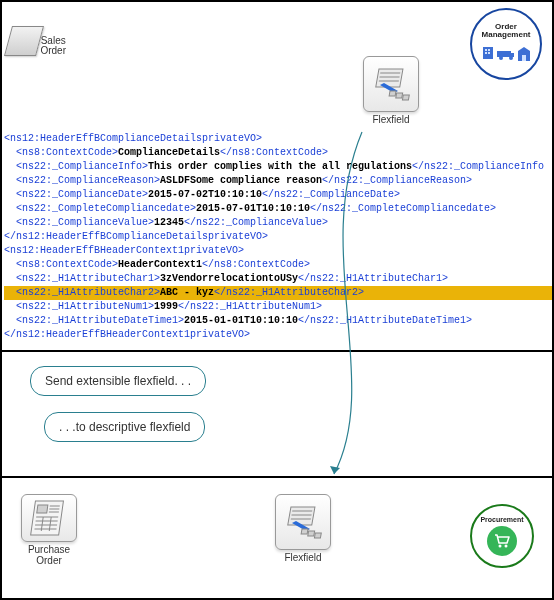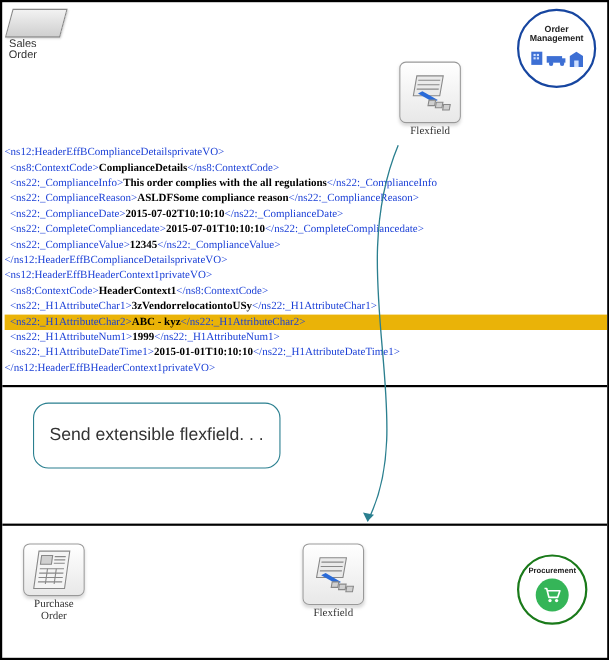--- a/index.html
+++ b/index.html
@@ -43,32 +43,31 @@
     display: flex;
     align-items: center;
     justify-content: center;
   }
   .icon-box .icon-label {
     font-size: 10px;
     text-align: center;
     line-height: 1.1;
     margin-top: 2px;
     color: #333;
-    font-family: Liberation Serif, serif;
   }
   
   .sales-order {
     position: absolute;
     left: 6px;
     top: 6px;
     width: 58px;
     height: 48px;
     display: flex;
-    flex-direction: column;
-    align-items: flex-start;
+    flex-direction: row;
+    align-items: flex-end;
   }
   .sales-order .pgram {
     width: 50px;
     height: 30px;
     background: linear-gradient(#f2f2f2, #cfcfcf);
     transform: skewX(-15deg);
     border: 1px solid #888;
     box-shadow: 1px 1px 2px rgba(0,0,0,0.2);
   }
   .sales-order .label {
@@ -135,41 +134,41 @@
     display: flex;
     align-items: center;
     justify-content: center;
   }
   
   .xml-block {
     position: absolute;
     left: 2px;
     top: 130px;
     width: 548px;
-    font-family: Liberation Serif, serif;
+    font-family: Liberation Mono, monospace;
     font-size: 10px;
     line-height: 14px;
     white-space: pre;
     overflow: hidden;
   }
   .xml-line { display: block; }
   .tag { color: #1a3fd6; }
   .txt { color: #000; font-weight: bold; }
   .hl {
     background: #eab308;
     display: inline-block;
     width: 100%;
   }
   
   .callout {
     position: absolute;
     border: 1px solid #2a7f8f;
     border-radius: 14px;
-    padding: 20px 14px;
-    font-size: 16px;
+    padding: 7px 14px;
+    font-size: 12px;
     color: #333;
     background: #fff;
   }
   
   .arrow-svg {
     position: absolute;
     left: 0;
     top: 0;
     pointer-events: none;
   }
@@ -221,20 +220,21 @@
         <rect x="40" y="12" width="4" height="6" fill="#cfe0ff"></rect>
       </svg>
     </div>
   </div>
 
   <div class="xml-block" id="xml-block"><span class="xml-line"><span class="tag">&lt;ns12:HeaderEffBComplianceDetailsprivateVO&gt;</span></span><span class="xml-line"><span class="tag">  &lt;ns8:ContextCode&gt;</span><span class="txt">ComplianceDetails</span><span class="tag">&lt;/ns8:ContextCode&gt;</span></span><span class="xml-line"><span class="tag">  &lt;ns22:_ComplianceInfo&gt;</span><span class="txt">This order complies with the all regulations</span><span class="tag">&lt;/ns22:_ComplianceInfo</span></span><span class="xml-line"><span class="tag">  &lt;ns22:_ComplianceReason&gt;</span><span class="txt">ASLDFSome compliance reason</span><span class="tag">&lt;/ns22:_ComplianceReason&gt;</span></span><span class="xml-line"><span class="tag">  &lt;ns22:_ComplianceDate&gt;</span><span class="txt">2015-07-02T10:10:10</span><span class="tag">&lt;/ns22:_ComplianceDate&gt;</span></span><span class="xml-line"><span class="tag">  &lt;ns22:_CompleteCompliancedate&gt;</span><span class="txt">2015-07-01T10:10:10</span><span class="tag">&lt;/ns22:_CompleteCompliancedate&gt;</span></span><span class="xml-line"><span class="tag">  &lt;ns22:_ComplianceValue&gt;</span><span class="txt">12345</span><span class="tag">&lt;/ns22:_ComplianceValue&gt;</span></span><span class="xml-line"><span class="tag">&lt;/ns12:HeaderEffBComplianceDetailsprivateVO&gt;</span></span><span class="xml-line"><span class="tag">&lt;ns12:HeaderEffBHeaderContext1privateVO&gt;</span></span><span class="xml-line"><span class="tag">  &lt;ns8:ContextCode&gt;</span><span class="txt">HeaderContext1</span><span class="tag">&lt;/ns8:ContextCode&gt;</span></span><span class="xml-line"><span class="tag">  &lt;ns22:_H1AttributeChar1&gt;</span><span class="txt">3zVendorrelocationtoUSy</span><span class="tag">&lt;/ns22:_H1AttributeChar1&gt;</span></span><span class="xml-line hl"><span class="tag">  &lt;ns22:_H1AttributeChar2&gt;</span><span class="txt">ABC - kyz</span><span class="tag">&lt;/ns22:_H1AttributeChar2&gt;</span></span><span class="xml-line"><span class="tag">  &lt;ns22:_H1AttributeNum1&gt;</span><span class="txt">1999</span><span class="tag">&lt;/ns22:_H1AttributeNum1&gt;</span></span><span class="xml-line"><span class="tag">  &lt;ns22:_H1AttributeDateTime1&gt;</span><span class="txt">2015-01-01T10:10:10</span><span class="tag">&lt;/ns22:_H1AttributeDateTime1&gt;</span></span><span class="xml-line"><span class="tag">&lt;/ns12:HeaderEffBHeaderContext1privateVO&gt;</span></span></div>
 
   <div class="divider" style="top:348px;"></div>
 
   <div class="callout" style="left:28px; top:364px;">Send extensible flexfield. . .</div>
+  <div class="callout" style="left:42px; top:410px;">. . .to descriptive flexfield</div>
 
   <svg class="arrow-svg" width="554" height="600">
     <path d="M 360 130 C 310 250, 380 380, 332 472" stroke="#2a7f8f" stroke-width="1.2" fill="none"></path>
     <polygon points="332,472 328,464 338,466" fill="#2a7f8f"></polygon>
   </svg>
 
   <div class="divider" style="top:474px;"></div>
 
   <div class="icon-box" style="left:16px; top:492px;">
     <div class="icon-visual">

